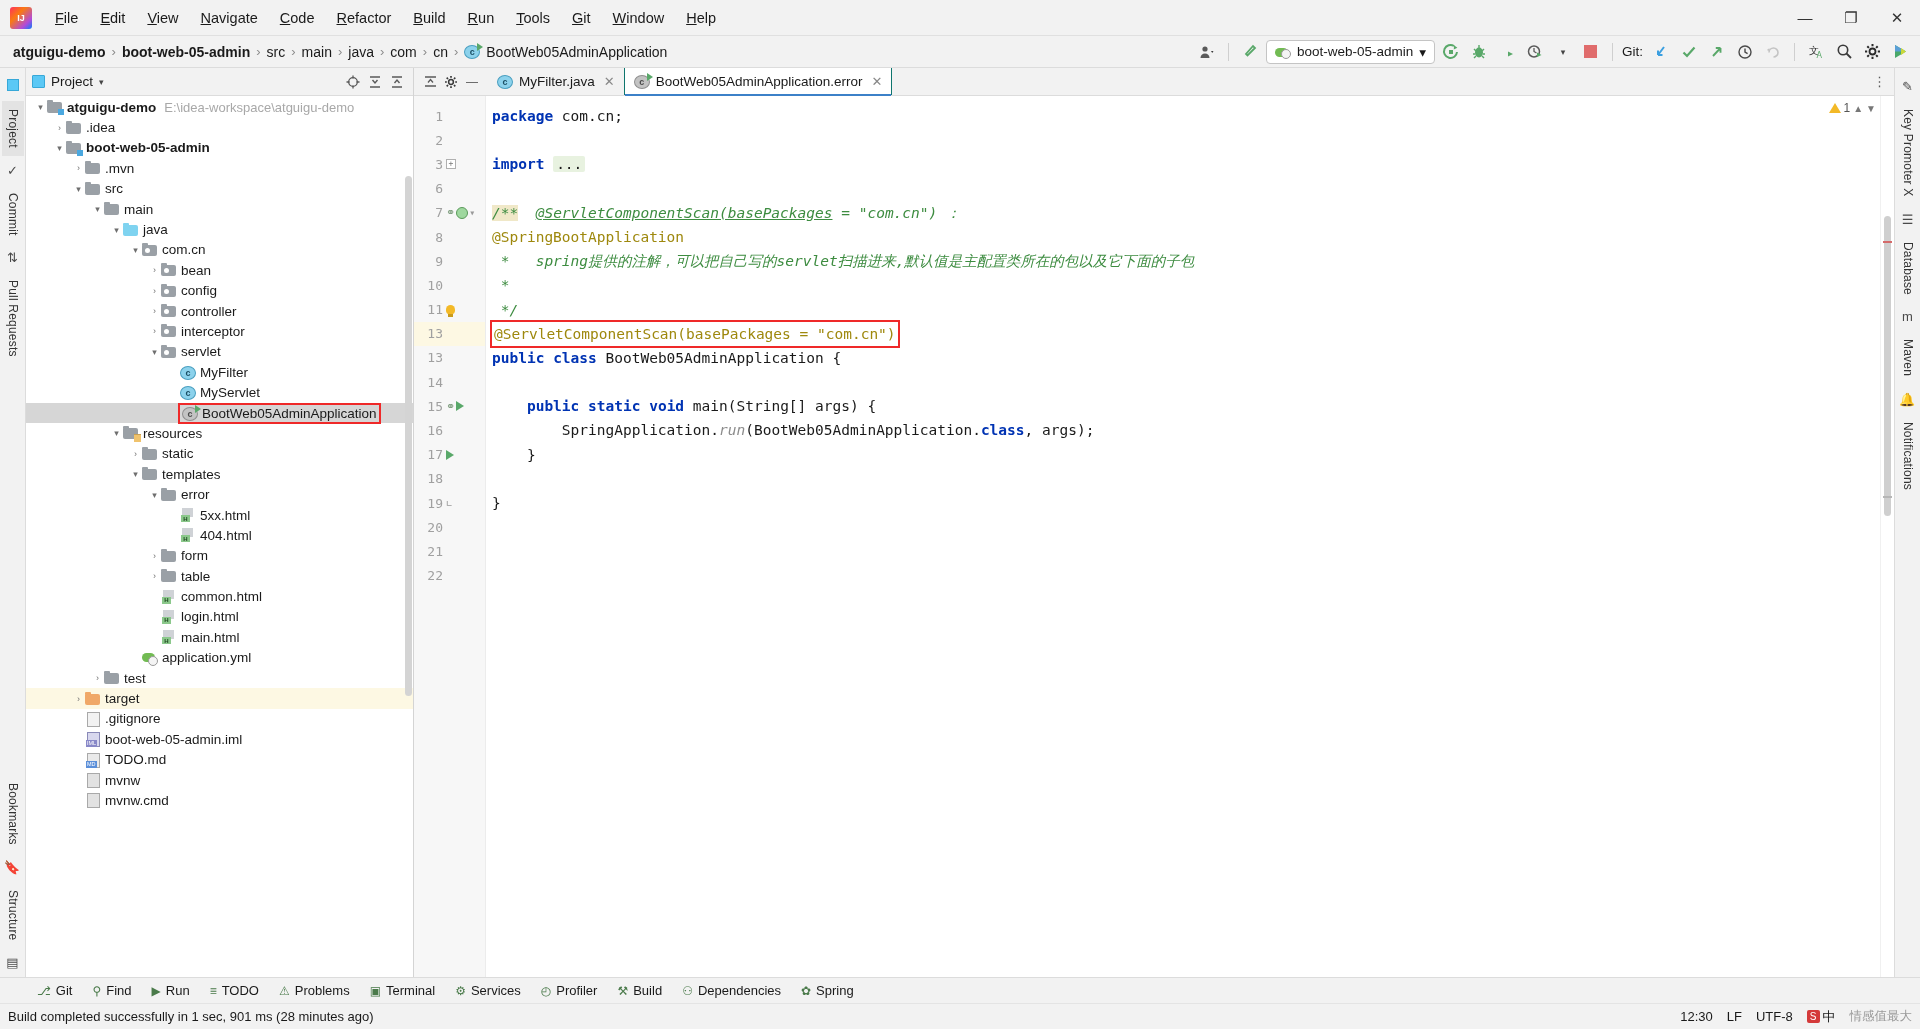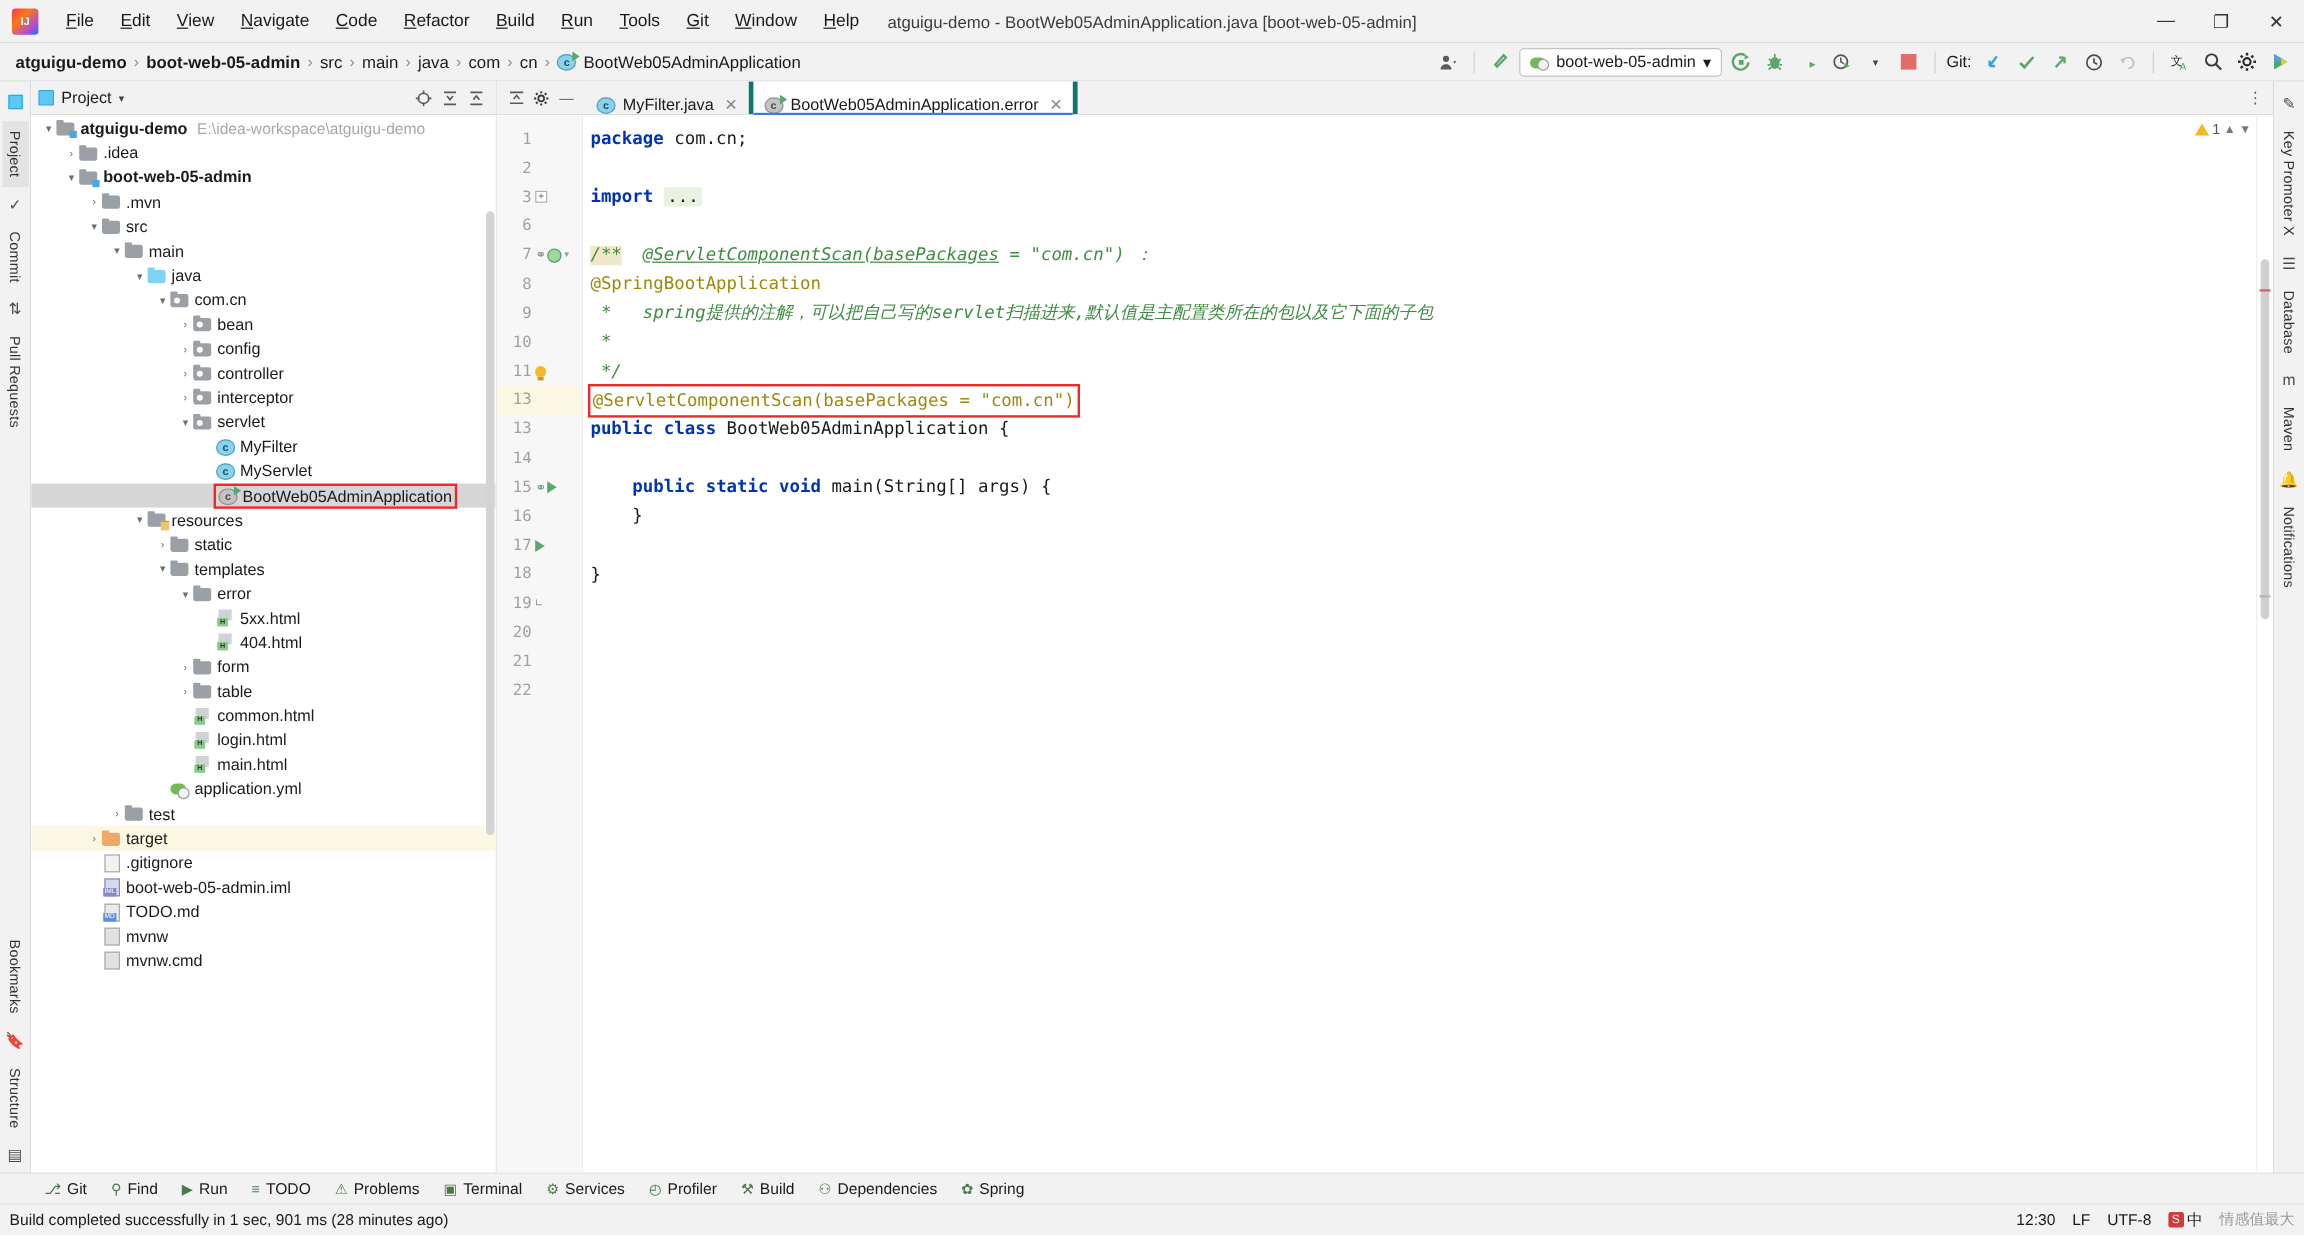--- a/index.html
+++ b/index.html
@@ -133,22 +133,22 @@
   .ic.file.md .ext{ background:#5b8fd9; }
   .ic.file.iml .ext{ background:#8888c8; }
   .panel-scrollbar{ position:absolute; right:1px; top:0; width:7px; background:#d4d4d4; border-radius:4px;}
 
   
   .editor-area { flex:1; display:flex; flex-direction:column; min-width:0; background:#fff; }
   .tabbar { height:28px; display:flex; align-items:stretch; background:#f2f2f2; border-bottom:1px solid #dcdcdc; flex:0 0 28px;}
   .tabbar-left { display:flex; align-items:center; gap:3px; padding:0 7px; }
   .tb-small{ width:18px;height:18px;display:flex;align-items:center;justify-content:center;color:#5a5a5a; font-size:12px;}
   .etab {
-    display:flex; align-items:flex-end; gap:6px; padding:0 9px; font-size:13.5px;
-    border-right:4px solid #0f766e; cursor:default; color:#1a1a1a; background:#f2f2f2;
+    display:flex; align-items:center; gap:6px; padding:0 9px; font-size:13.5px;
+    border-right:1px solid #0f766e; cursor:default; color:#1a1a1a; background:#f2f2f2;
     position:relative;
   }
   .etab.active { background:#fff; }
   .etab.active::after{ content:""; position:absolute; left:0; right:0; bottom:-1px; height:2px; background:#3c81c8;}
   .etab .x { color:#888; font-size:13px; margin-left:3px; }
   .tabbar-right{ margin-left:auto; display:flex; align-items:center; padding:0 8px; color:#5a5a5a;}
 
   .code-wrap { flex:1; display:flex; min-height:0; position:relative; overflow:hidden; background:#fff;}
   .gutter {
     width:72px; flex:0 0 72px; background:#f7f7f7; border-right:1px solid #ececec;
@@ -220,21 +220,20 @@
       <div class="menu-item"><u>N</u>avigate</div>
       <div class="menu-item"><u>C</u>ode</div>
       <div class="menu-item"><u>R</u>efactor</div>
       <div class="menu-item"><u>B</u>uild</div>
       <div class="menu-item"><u>R</u>un</div>
       <div class="menu-item"><u>T</u>ools</div>
       <div class="menu-item"><u>G</u>it</div>
       <div class="menu-item"><u>W</u>indow</div>
       <div class="menu-item"><u>H</u>elp</div>
     </div>
-    <div class="win-title">atguigu-demo - BootWeb05AdminApplication.java [boot-web-05-admin]</div>
     <div class="win-ctrls">
       <div class="win-btn">—</div>
       <div class="win-btn">❐</div>
       <div class="win-btn close">✕</div>
     </div>
   </div>
 
   <div class="navbar">
     <div class="crumb bold">atguigu-demo</div>
     <span class="crumb-sep">›</span>
@@ -793,20 +792,21 @@
             <div class="cl">&nbsp;</div>
             <div class="cl"><span class="doctag">/**</span><span class="plain">  </span><span class="doc-ul">@ServletComponentScan(basePackages</span><span class="doc"> = </span><span class="doc">"com.cn")</span><span class="doc"> ：</span></div>
             <div class="cl"><span class="anno">@SpringBootApplication</span></div>
             <div class="cl"><span class="doc"> *   </span><span class="doc">spring提供的注解，可以把自己写的servlet扫描进来,默认值是主配置类所在的包以及它下面的子包</span></div>
             <div class="cl"><span class="doc"> *</span></div>
             <div class="cl"><span class="doc"> */</span></div>
             <div class="cl"><span class="anno code-box-anno">@ServletComponentScan(basePackages = "com.cn")</span></div>
             <div class="cl"><span class="kw">public</span><span class="plain"> </span><span class="kw">class</span><span class="plain"> BootWeb05AdminApplication {</span></div>
             <div class="cl">&nbsp;</div>
             <div class="cl"><span class="plain">    </span><span class="kw">public</span><span class="plain"> </span><span class="kw">static</span><span class="plain"> </span><span class="kw">void</span><span class="plain"> </span><span class="plain">main</span><span class="plain">(String[] args) {</span></div>
+            <div class="cl"><span class="plain">        SpringApplication.</span><span class="cmt">run</span><span class="plain">(BootWeb05AdminApplication.</span><span class="kw">class</span><span class="plain">, args);</span></div>
             <div class="cl"><span class="plain">    }</span></div>
             <div class="cl">&nbsp;</div>
             <div class="cl"><span class="plain">}</span></div>
             <div class="cl">&nbsp;</div>
           </div>
         <div class="warn-chip">
           <span class="warn-tri"></span>
           <span>1</span>
           <span style="font-size:10px;color:#777">▲</span>
           <span style="font-size:10px;color:#777">▼</span>

